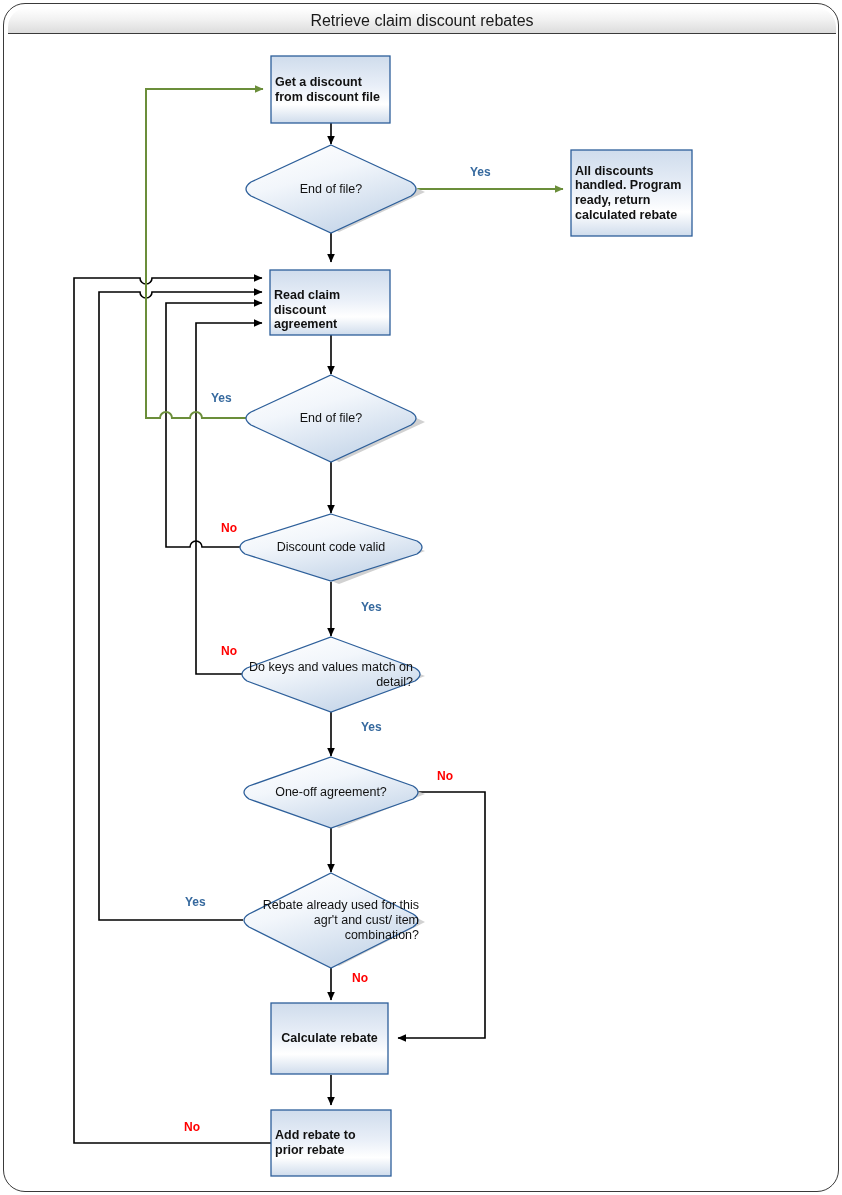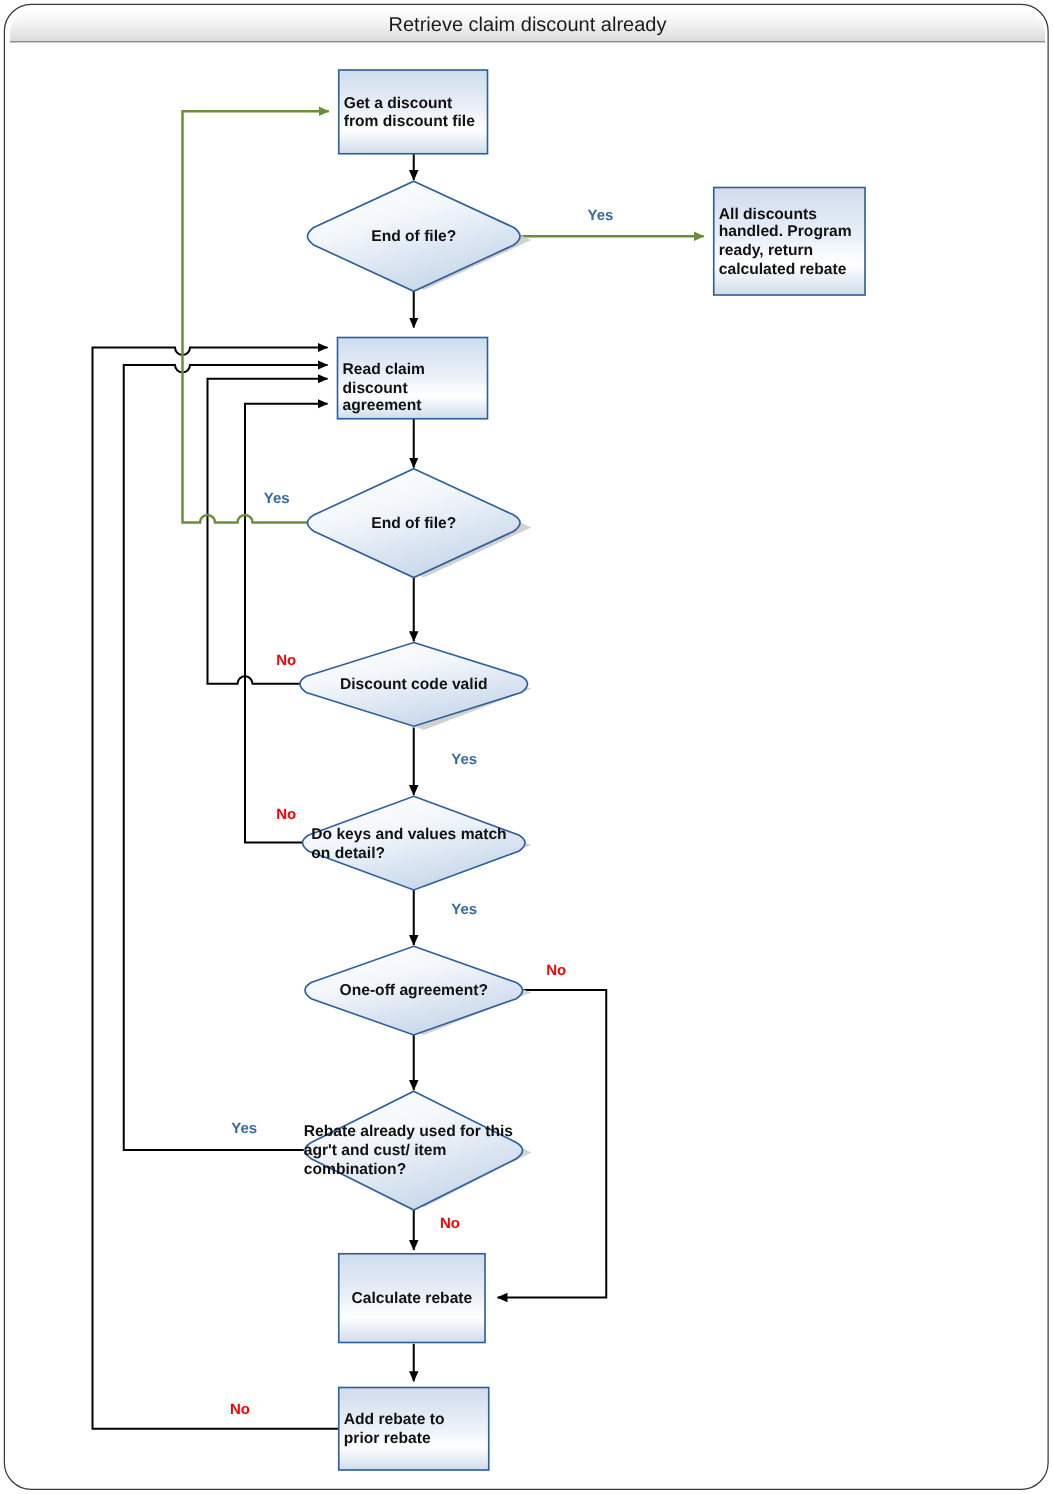--- a/index.html
+++ b/index.html
@@ -29,37 +29,37 @@
 
   .proc{
     border:1px solid #2d5f9a;
     background:linear-gradient(to bottom,#cfdcec 0%,#e8eef7 45%,#ffffff 72%,#cfdcec 100%);
     display:flex;align-items:center;justify-content:center;text-align:left;
     font-weight:bold;font-size:12.5px;color:#111111;line-height:1.18;
     padding:2px 4px;
   }
   .dia-label{
     position:absolute;left:0;top:0;width:100%;height:100%;
-    display:flex;align-items:center;justify-content:center;text-align:left;
-    font-weight:bold;font-size:12.5px;color:#111111;line-height:1.2;
+    display:flex;align-items:center;justify-content:center;text-align:right;
+    font-weight:normal;font-size:12.5px;color:#111111;line-height:1.2;
     pointer-events:none;
   }
 
   
   .lbl{position:absolute;font-weight:bold;font-size:12px;}
   .lbl-yes{color:#36699e;}
   .lbl-no{color:#ff0000;}
 </style>
 </head>
 <body>
 
 <div id="page">
 
   <div class="frame">
-    <div class="frame-title">Retrieve claim discount already</div>
+    <div class="frame-title">Retrieve claim discount rebates</div>
   </div>
 
   <svg class="wires" viewBox="0 0 842 1195" width="842" height="1195">
     <defs>
       <marker id="ah-black" markerWidth="9" markerHeight="9" refX="8" refY="4.5" orient="auto" markerUnits="userSpaceOnUse">
         <path d="M0,0.7 L8.5,4.5 L0,8.3 z" fill="#000000"></path>
       </marker>
       <marker id="ah-green" markerWidth="9" markerHeight="9" refX="8" refY="4.5" orient="auto" markerUnits="userSpaceOnUse">
         <path d="M0,0.7 L8.5,4.5 L0,8.3 z" fill="#6b8e3a"></path>
       </marker>

